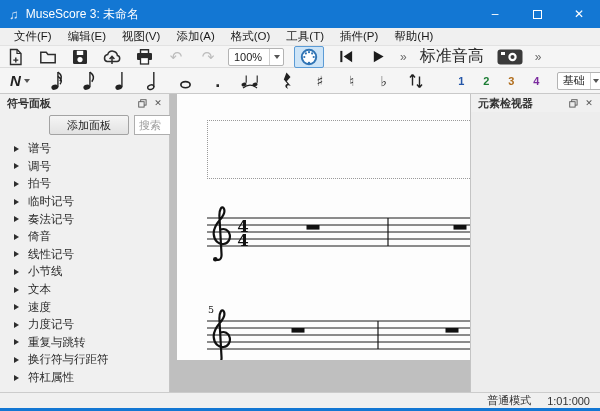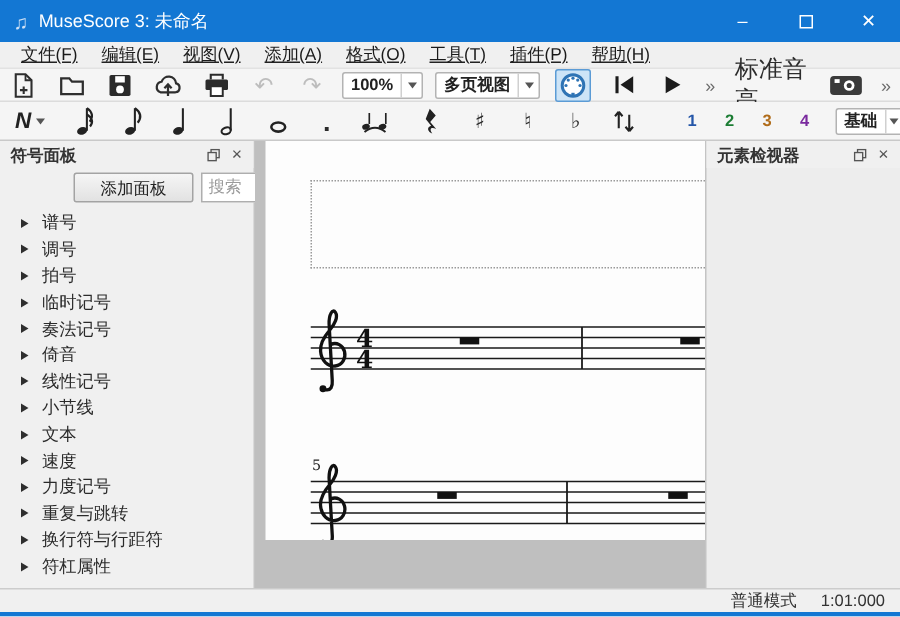--- a/index.html
+++ b/index.html
@@ -9,31 +9,31 @@
 
   
   .titlebar { position:absolute; left:0; top:0; width:600px; height:28px; background:#1377d3; display:flex; align-items:center; color:#fff; }
   .app-icon { margin:0 7px 0 9px; font-size:13px; color:#cfe1f5; }
   .title-text { font-size:12px; }
   .win-controls { position:absolute; right:0; top:0; height:28px; display:flex; }
   .win-btn { width:42px; height:28px; display:flex; align-items:center; justify-content:center; color:#fff; font-size:12px; cursor:default; }
   .max-box { width:9px; height:9px; border:1px solid #fff; display:inline-block; }
 
   
-  .menubar { position:absolute; left:0; top:28px; width:600px; height:18px; background:#f0f0f0; display:flex; align-items:center; padding-left:6px; border-bottom:1px solid #e2e2e2;text-decoration:underline; }
+  .menubar { position:absolute; left:0; top:28px; width:600px; height:18px; background:#f0f0f0; display:flex; align-items:center; padding-left:6px; border-bottom:1px solid #e2e2e2; }
   .menu-item { padding:0 8px; font-size:11.5px; color:#1a1a1a; height:18px; display:flex; align-items:center; }
 
   
   .toolbar1 { position:absolute; left:0; top:46px; width:600px; height:22px; background:#f5f5f5; border-bottom:1px solid #dcdcdc; display:flex; align-items:center; }
   .toolbar2 { position:absolute; left:0; top:68px; width:600px; height:26px; background:#f5f5f5; border-bottom:1px solid #c9c9c9; display:flex; align-items:center; }
   .tb-btn { height:20px; min-width:22px; display:flex; align-items:center; justify-content:center; margin:0 5px; color:#3a3a3a; }
   .tb-btn svg { display:block; }
   .tb-sep { width:1px; height:16px; background:#d4d4d4; margin:0 3px; }
   .disabled-glyph { color:#bdbdbd; font-size:15px; }
-  .combo { height:18px; background:#fff; border:1px solid #b3b3b3; border-radius:2px; display:flex; align-items:center; font-size:11px; color:#222; margin:0 4px;font-weight:bold; }
+  .combo { height:18px; background:#fff; border:1px solid #b3b3b3; border-radius:2px; display:flex; align-items:center; font-size:11px; color:#222; margin:0 4px; }
   .combo .combo-text { padding:0 5px; flex:1; white-space:nowrap; }
   .combo .combo-arrow { width:14px; height:100%; border-left:1px solid #d0d0d0; display:flex; align-items:center; justify-content:center; }
   .caret { width:0; height:0; border-left:3.5px solid transparent; border-right:3.5px solid transparent; border-top:4px solid #555; }
   .midi-btn { width:30px; height:22px; background:#cde4f7; border:1px solid #5b9bd5; border-radius:2px; display:flex; align-items:center; justify-content:center; margin:0 6px; }
   .chev { color:#6a6a6a; font-size:12px; margin:0 6px; }
   .text-btn { font-size:16px; color:#2c2c2c; padding:0 7px; }
   .cam-btn { margin:0 6px; }
   .note-input-btn { display:flex; align-items:center; margin:0 6px 0 10px; }
   .note-input-btn .n-glyph { font-weight:bold; font-size:15px; font-style:italic; color:#222; margin-right:3px; }
   .voice-btn { width:21px; height:20px; display:flex; align-items:center; justify-content:center; font-size:11px; font-weight:bold; margin:0 2px; }
@@ -154,26 +154,20 @@
       </div>
     <div class="tb-btn">
         <span class="disabled-glyph">↷</span>
       </div>
     <div class="combo" style="width:56px">
       <span class="combo-text">100%</span>
       <span class="combo-arrow">
           <span class="caret"></span>
         </span>
     </div>
-    <div class="combo" style="width:86px">
-      <span class="combo-text">多页视图</span>
-      <span class="combo-arrow">
-          <span class="caret"></span>
-        </span>
-    </div>
     <div class="midi-btn">
       <svg width="18" height="18" viewBox="0 0 20 20">
           <circle cx="10" cy="10" r="8" fill="#fff" stroke="#2f74b5" stroke-width="2.2"></circle>
           <circle cx="4.8" cy="10" r="1.2" fill="#2f74b5"></circle>
           <circle cx="6.5" cy="6" r="1.2" fill="#2f74b5"></circle>
           <circle cx="10" cy="4.6" r="1.2" fill="#2f74b5"></circle>
           <circle cx="13.5" cy="6" r="1.2" fill="#2f74b5"></circle>
           <circle cx="15.2" cy="10" r="1.2" fill="#2f74b5"></circle>
           <rect x="8.8" y="15.4" width="2.4" height="2.4" fill="#2f74b5"></rect>
         </svg>

